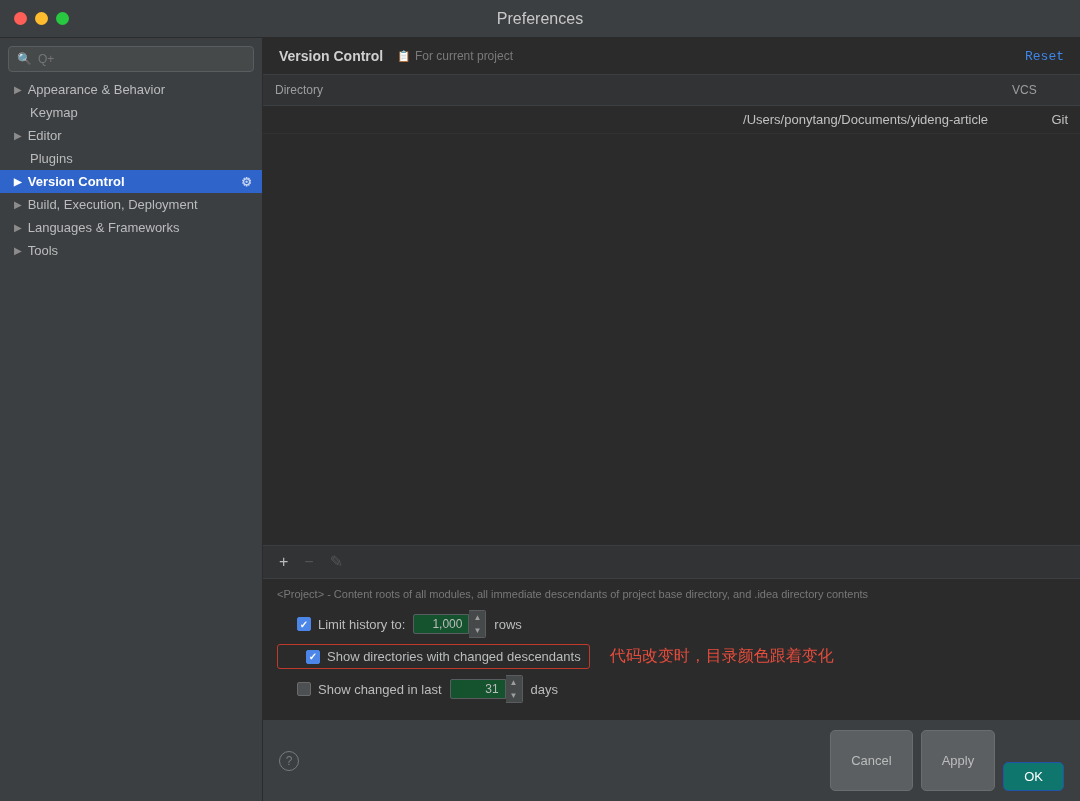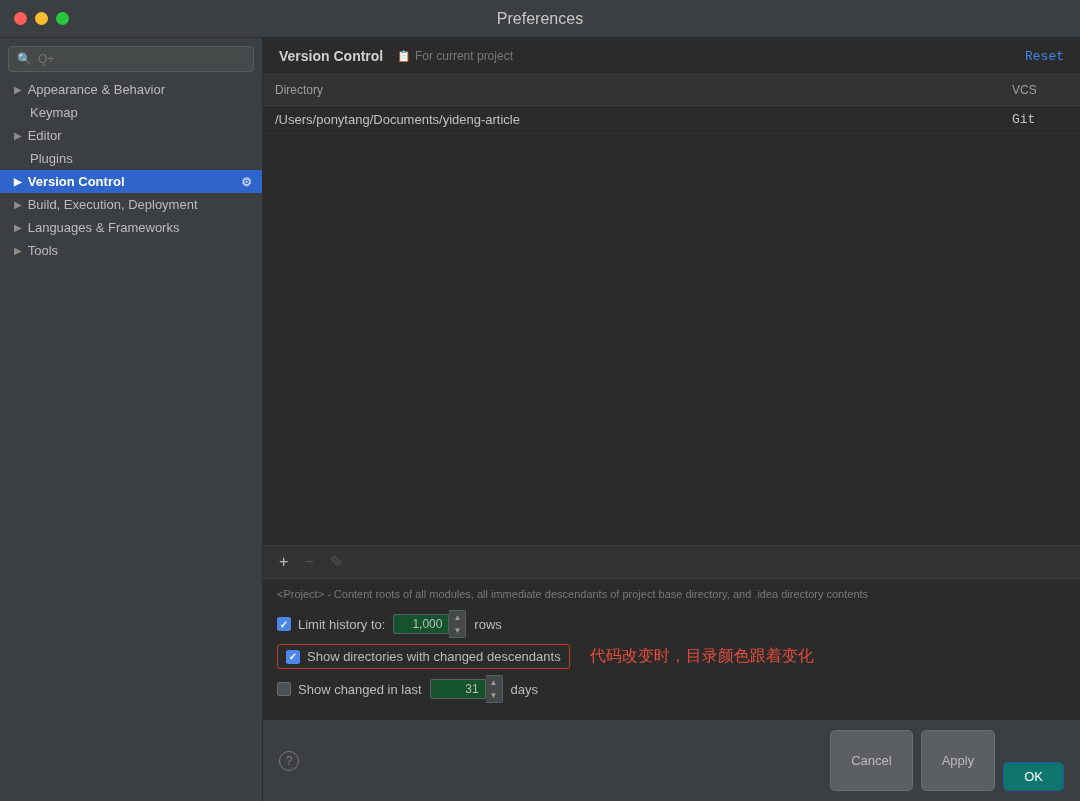--- a/index.html
+++ b/index.html
@@ -168,38 +168,38 @@
     .col-vcs {
       width: 80px;
       padding: 4px 12px;
       font-size: 12px;
       color: #9e9e9e;
       text-align: left;
     }
     .table-body {
       flex: 1;
       overflow-y: auto;
+      text-align: right;
     }
     .table-row {
       display: flex;
       align-items: center;
       border-bottom: 1px solid #323232;
     }
     .cell-directory {
       flex: 1;
       padding: 6px 12px;
       color: #c1c1c1;
       font-size: 13px;
     }
     .cell-vcs {
       width: 80px;
       padding: 6px 12px;
       color: #c1c1c1;
       font-size: 13px;
-      font-family: Liberation Mono, monospace;
     }
 
     
     .table-toolbar {
       display: flex;
       align-items: center;
       gap: 4px;
       padding: 6px 10px;
       border-top: 1px solid #3c3f41;
       background: #313335;
@@ -234,20 +234,21 @@
       gap: 8px;
       margin-bottom: 6px;
     }
     .checkbox-label {
       display: flex;
       align-items: center;
       gap: 7px;
       cursor: pointer;
       font-size: 13px;
       color: #bbbcbd;
+      margin-left: 20px;
     }
     .custom-checkbox {
       width: 14px;
       height: 14px;
       background: #4c5052;
       border: 1px solid #6a6a6a;
       border-radius: 2px;
       display: flex;
       align-items: center;
       justify-content: center;

